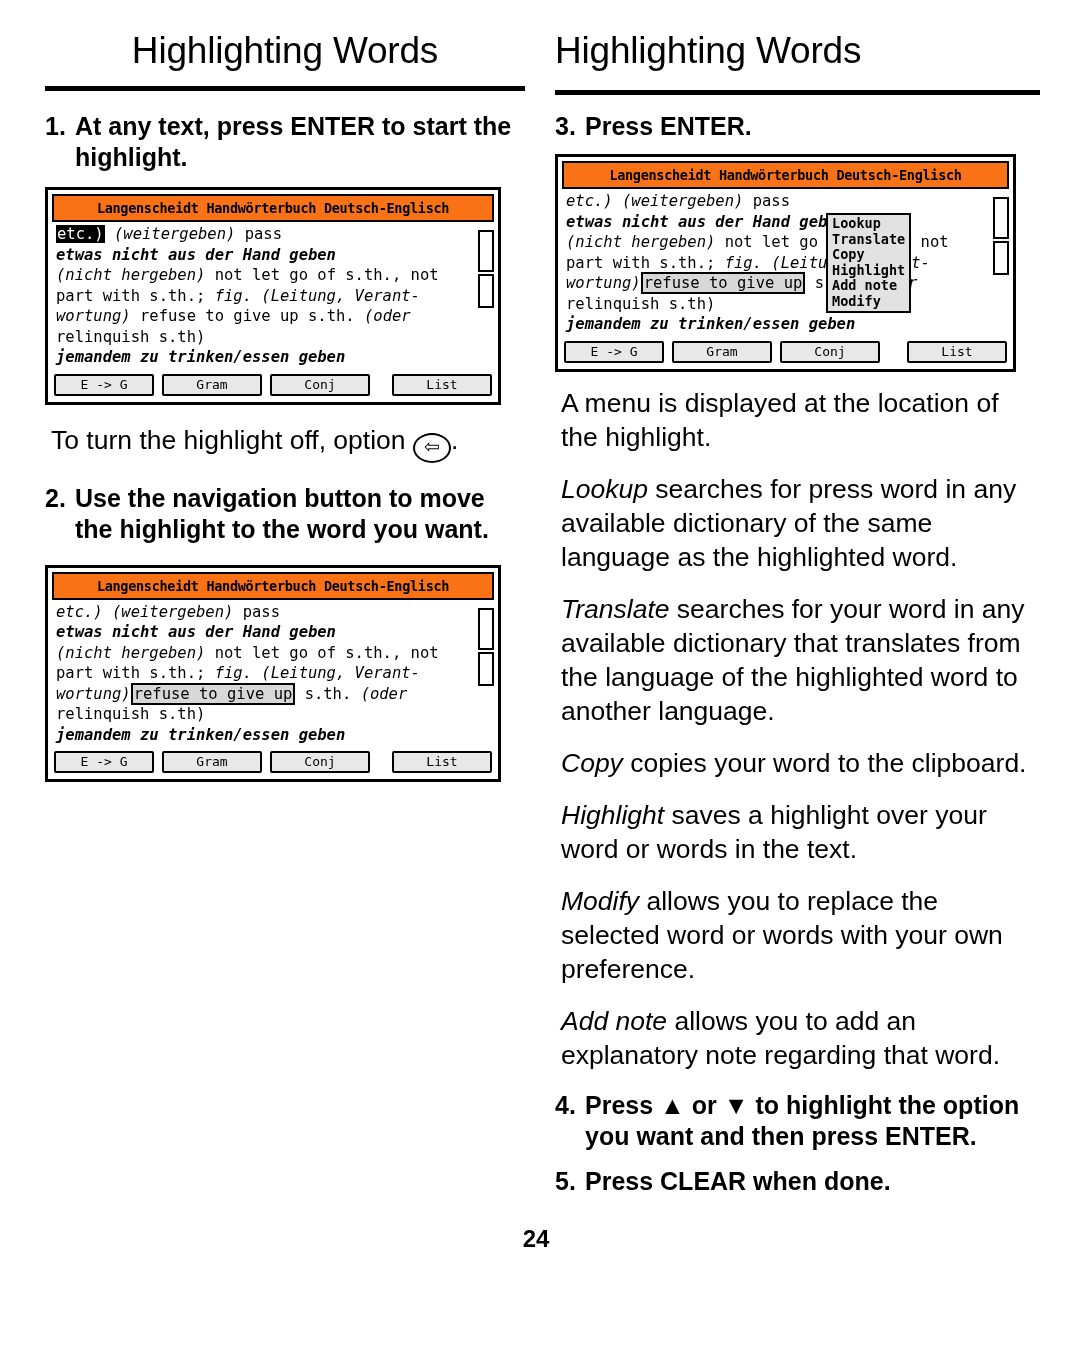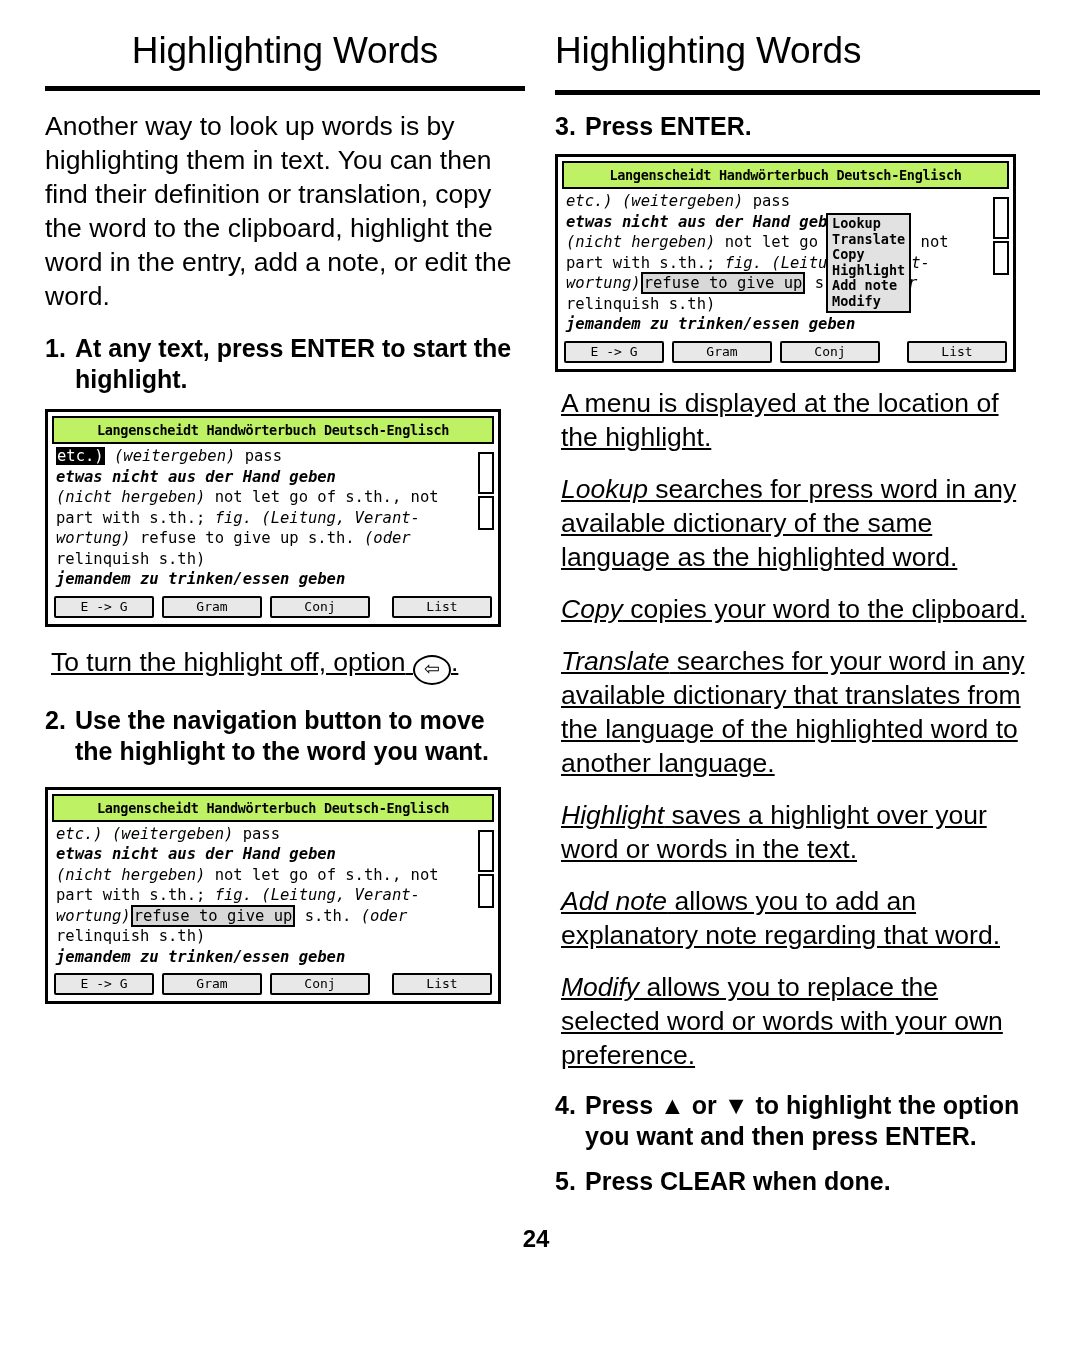--- a/index.html
+++ b/index.html
@@ -48,21 +48,21 @@
     border-top: 5px solid #000;
     margin: 14px 0 0 0;
   }
   .rule-right { margin-top: 18px; }
 
   p.body {
     font-size: 26.5px;
     line-height: 34px;
     margin: 18px 0 0 0;
   }
-  p.body.indent { margin-left: 6px; text-decoration: underline; }
+  p.body.indent { margin-left: 6px; }
 
   .step {
     display: flex;
     font-size: 25px;
     font-weight: bold;
     line-height: 31px;
     margin-top: 20px;
   }
   .step .num {
     width: 30px;
@@ -83,21 +83,21 @@
     border: 3px solid #000;
     background: #ffffff;
     margin-top: 14px;
     position: relative;
     padding: 0;
   }
   .device-left { width: 450px; }
   .device-right { width: 455px; }
 
   .dev-titlebar {
-    background: #bef264;
+    background: #f97316;
     border-bottom: 2px solid #000;
     text-align: center;
     font-family: "DejaVu Sans Mono", monospace;
     font-weight: bold;
     font-size: 13.5px;
     padding: 4px 0 4px 0;
     letter-spacing: -0.3px;
     margin: 4px 4px 0 4px;
     border: 2px solid #000;
   }
@@ -186,21 +186,20 @@
 </head>
 <body>
 
 <div class="page">
 
   <div class="col col-left">
 
     <h1 class="title title-left">Highlighting Words</h1>
     <hr class="rule">
 
-    <p class="body">Another way to look up words is by highlighting them in text. You can then find their definition or translation, copy the word to the clipboard, highlight the word in the entry, add a note, or edit the word.</p>
 
     <div class="step">
       <span class="num">1.</span>
       <span class="txt">At any text, press ENTER to start the highlight.</span>
     </div>
 
     <div class="device device-left">
       <div class="dev-titlebar">Langenscheidt Handwörterbuch Deutsch-Englisch</div>
       <div class="dev-body">
         <div><span class="inv">etc.)</span><span class="it"> (weitergeben)</span><span> pass</span></div>
@@ -296,37 +295,37 @@
       </div>
     </div>
 
     <p class="body indent" style="margin-top:14px;">A menu is displayed at the location of the highlight.</p>
 
     <p class="body indent">
       <span class="ital">Lookup</span><span> searches for press word in any available dictionary of the same language as the highlighted word.</span>
     </p>
 
     <p class="body indent">
+      <span class="ital">Translate</span><span> searches for your word in any available dictionary that translates from the language of the highlighted word to another language.</span>
+    </p>
+
+    <p class="body indent">
       <span class="ital">Copy</span><span> copies your word to the clipboard.</span>
     </p>
 
     <p class="body indent">
-      <span class="ital">Translate</span><span> searches for your word in any available dictionary that translates from the language of the highlighted word to another language.</span>
-    </p>
-
-    <p class="body indent">
       <span class="ital">Highlight</span><span> saves a highlight over your word or words in the text.</span>
     </p>
 
     <p class="body indent">
+      <span class="ital">Modify</span><span> allows you to replace the selected word or words with your own preference.</span>
+    </p>
+
+    <p class="body indent">
       <span class="ital">Add note</span><span> allows you to add an explanatory note regarding that word.</span>
-    </p>
-
-    <p class="body indent">
-      <span class="ital">Modify</span><span> allows you to replace the selected word or words with your own preference.</span>
     </p>
 
     <div class="step" style="margin-top:18px;">
       <span class="num">4.</span>
       <span class="txt">Press ▲ or ▼ to highlight the option you want and then press ENTER.</span>
     </div>
 
     <div class="step" style="margin-top:14px;">
       <span class="num">5.</span>
       <span class="txt">Press CLEAR when done.</span>

